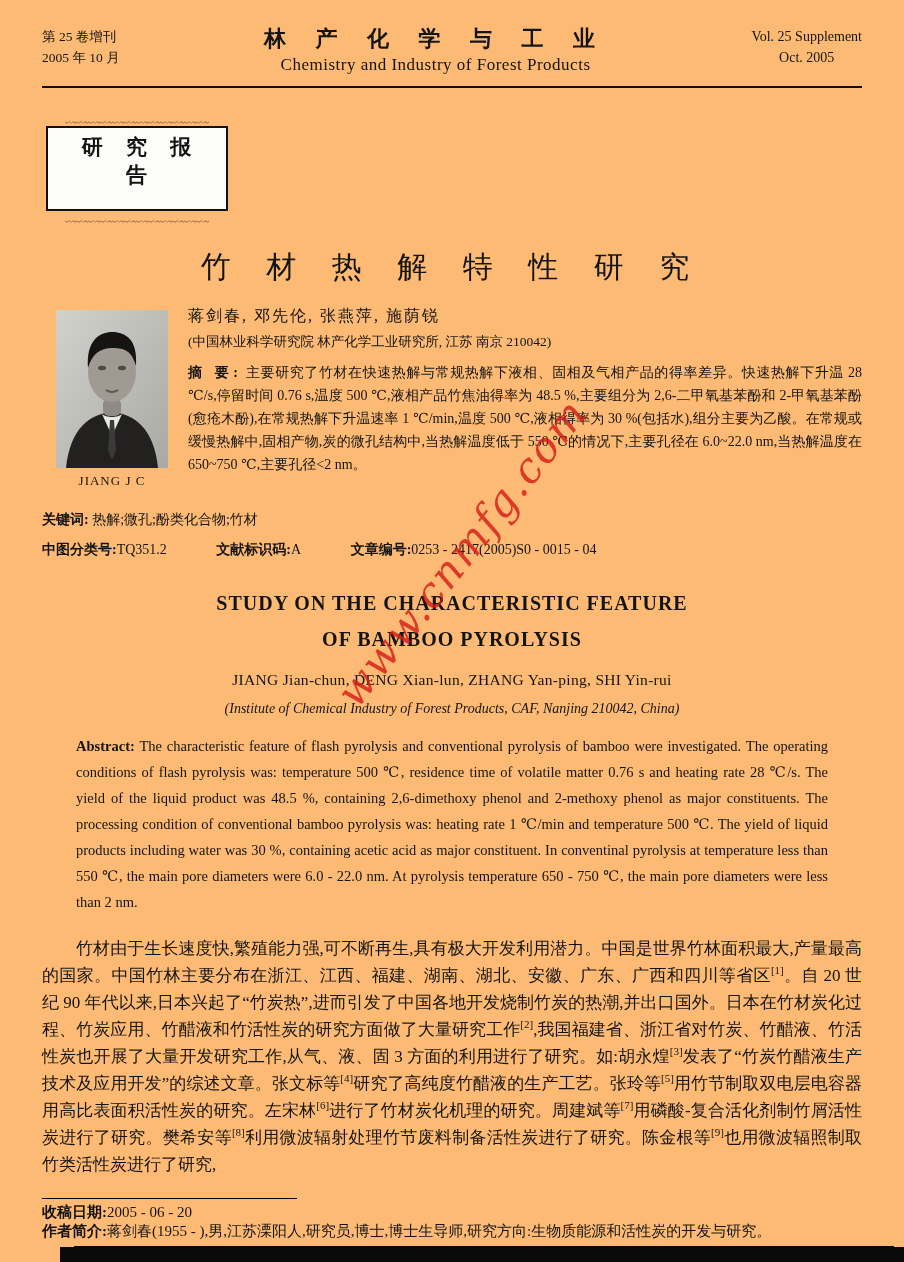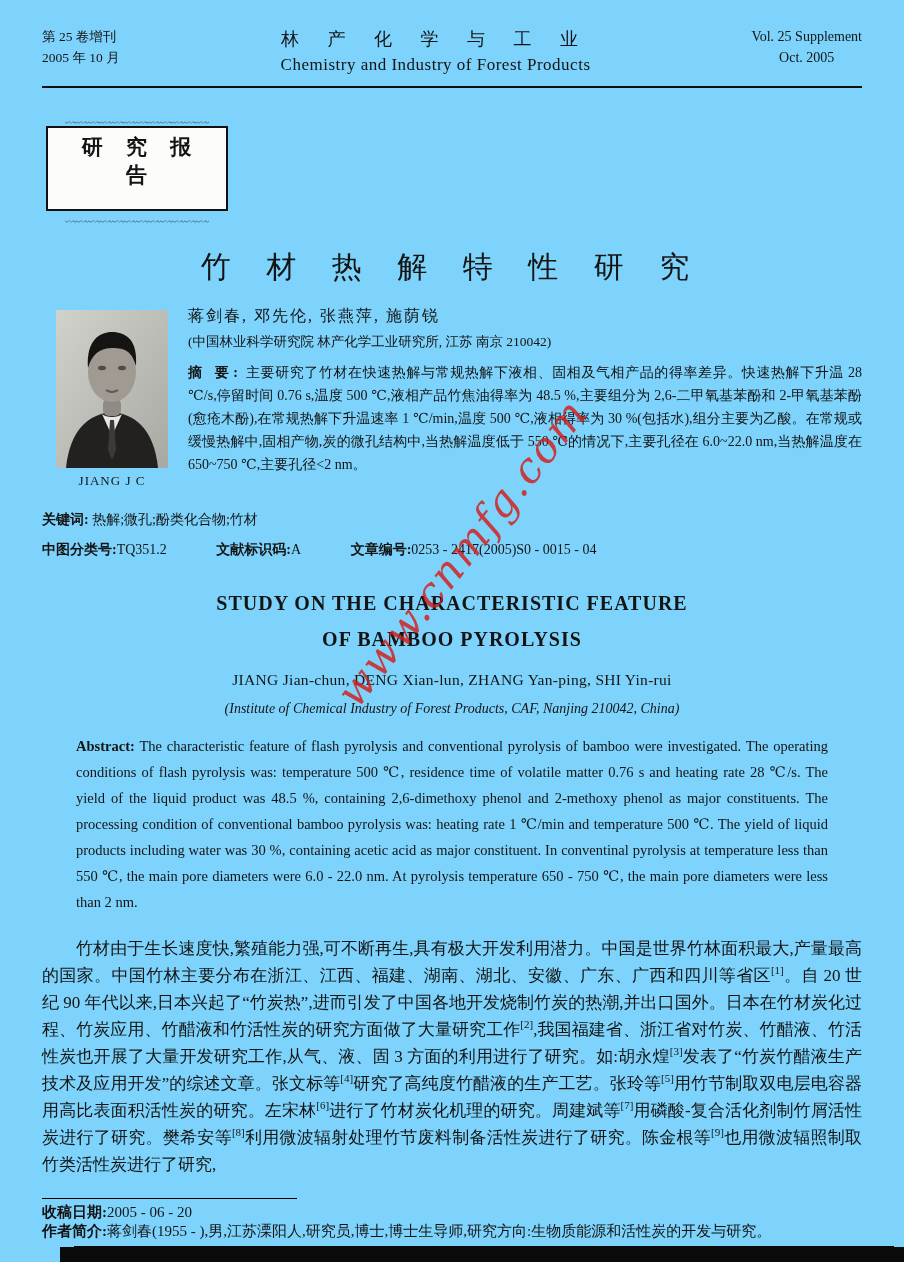--- a/index.html
+++ b/index.html
@@ -1,31 +1,31 @@
 <!DOCTYPE html>
 <html><head>
 <meta charset="utf-8">
 <style>
   html,body{margin:0;padding:0;background:#777;}
   .page{
     position:relative;
     width:904px;height:1262px;
     margin:0 auto;
-    background:#7dd3fc;
+    background:#fdba74;
     overflow:hidden;
     font-family:"Liberation Serif","DejaVu Serif",serif;
     color:#141414;
     box-sizing:border-box;
     padding:26px 42px 0 42px;
   }
   
   .journal-header{display:flex;justify-content:space-between;align-items:flex-start;}
   .jh-left{font-size:13.5px;line-height:21px;white-space:nowrap;}
   .jh-center{text-align:center;flex:1;}
-  .jh-center .cn{font-size:18px;font-weight:normal;letter-spacing:12px;line-height:26px;}
+  .jh-center .cn{font-size:22px;font-weight:bold;letter-spacing:12px;line-height:26px;}
   .jh-center .en{font-size:17px;line-height:26px;letter-spacing:.5px;}
   .jh-right{font-size:14px;line-height:21px;text-align:center;white-space:nowrap;}
   .header-rule{border:none;border-top:2.5px solid #101010;margin:8px 0 0 0;}
   
   .badge-wrap{width:190px;margin-top:26px;text-align:center;}
   .badge-orn{font-size:13px;line-height:10px;color:#1a1a1a;letter-spacing:-1px;overflow:hidden;white-space:nowrap;}
   .badge-box{border:2px solid #111;margin:2px 4px;padding:5px 6px 20px 14px;
     font-size:21px;font-weight:bold;letter-spacing:9px;background:#fcfcfa;}
   
   .title-cn{text-align:center;font-size:30px;font-weight:normal;letter-spacing:14px;margin:24px 0 18px 0;}

